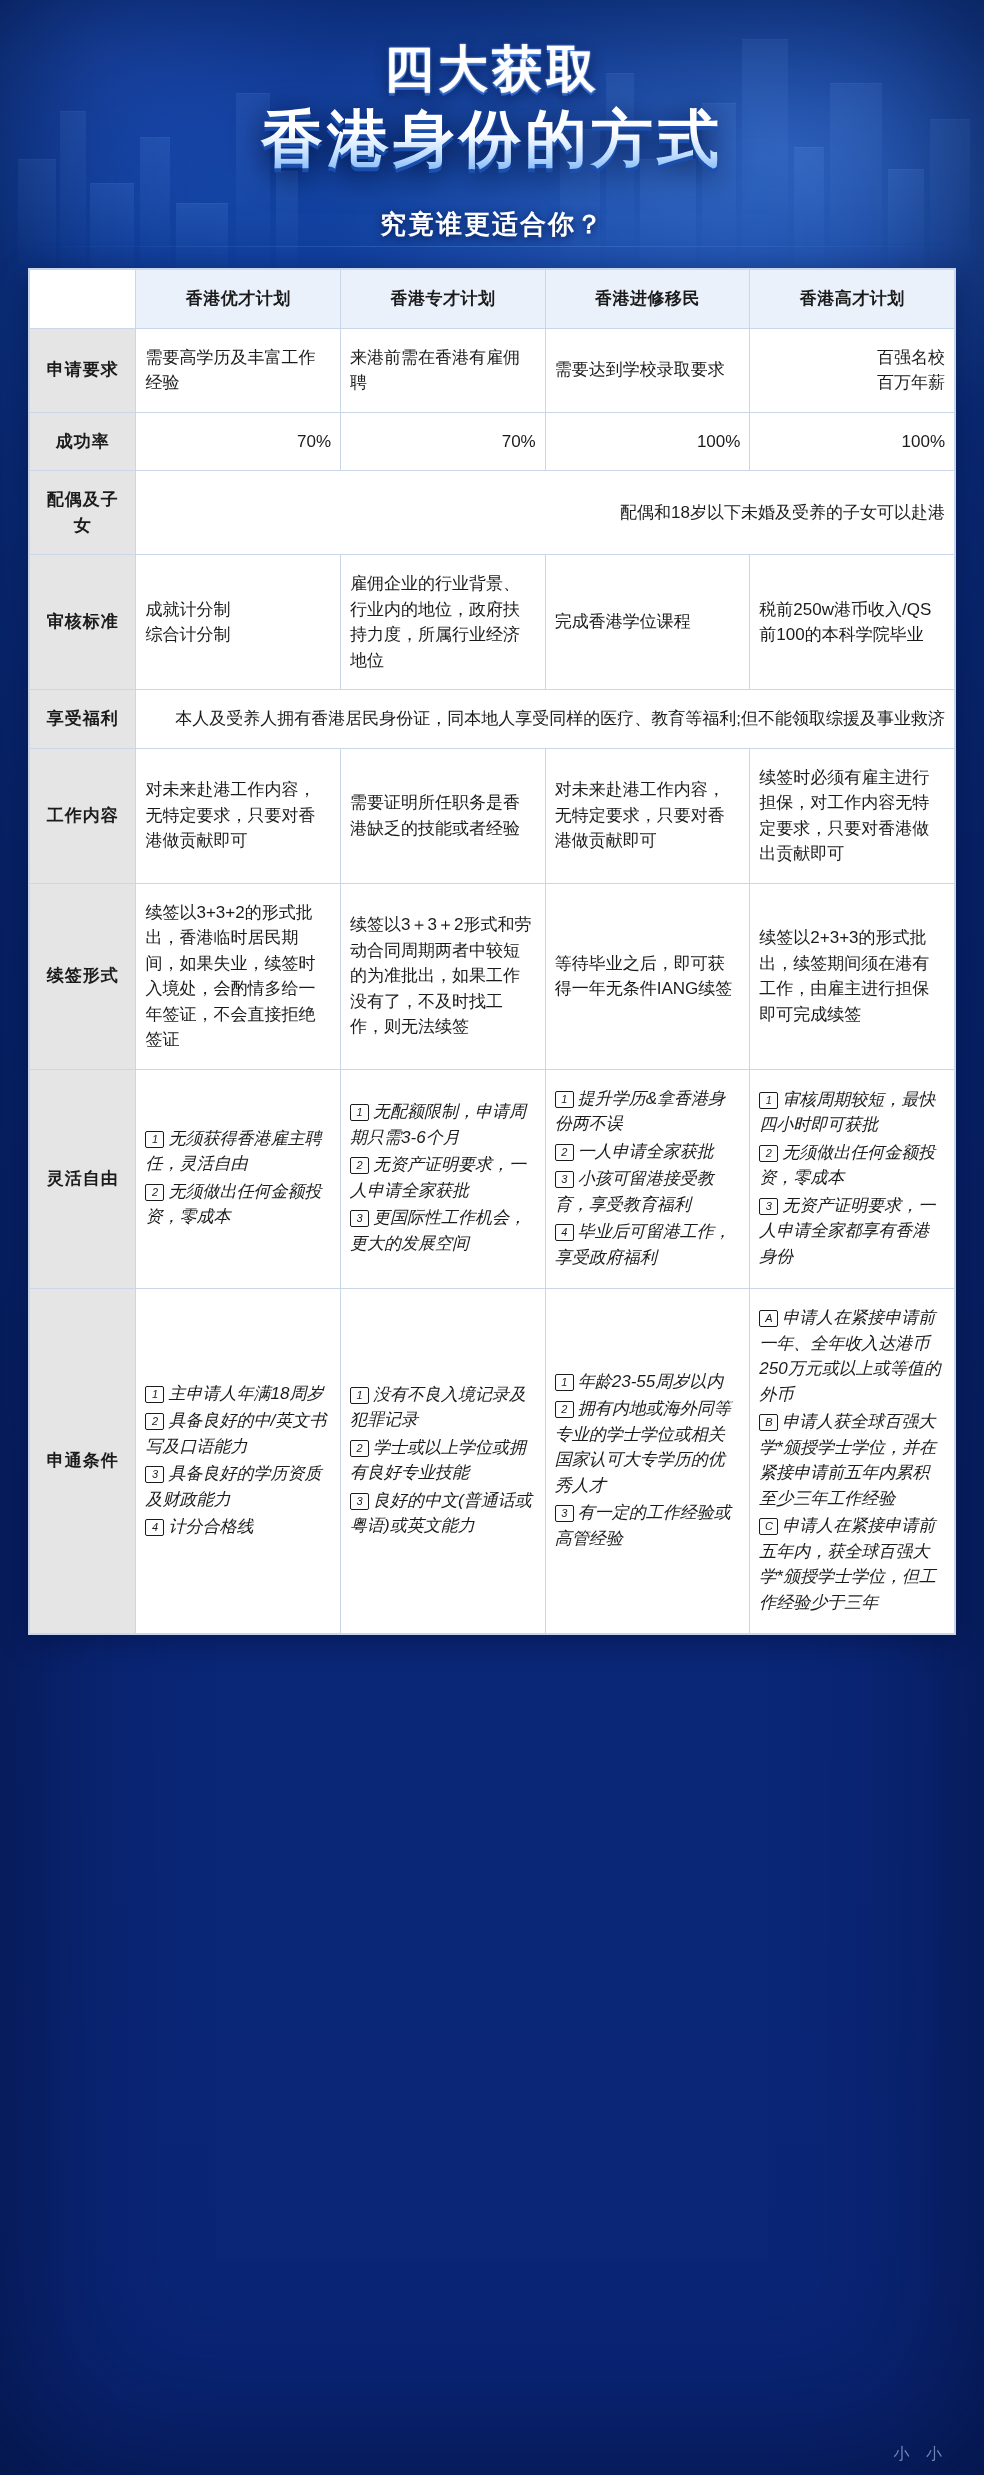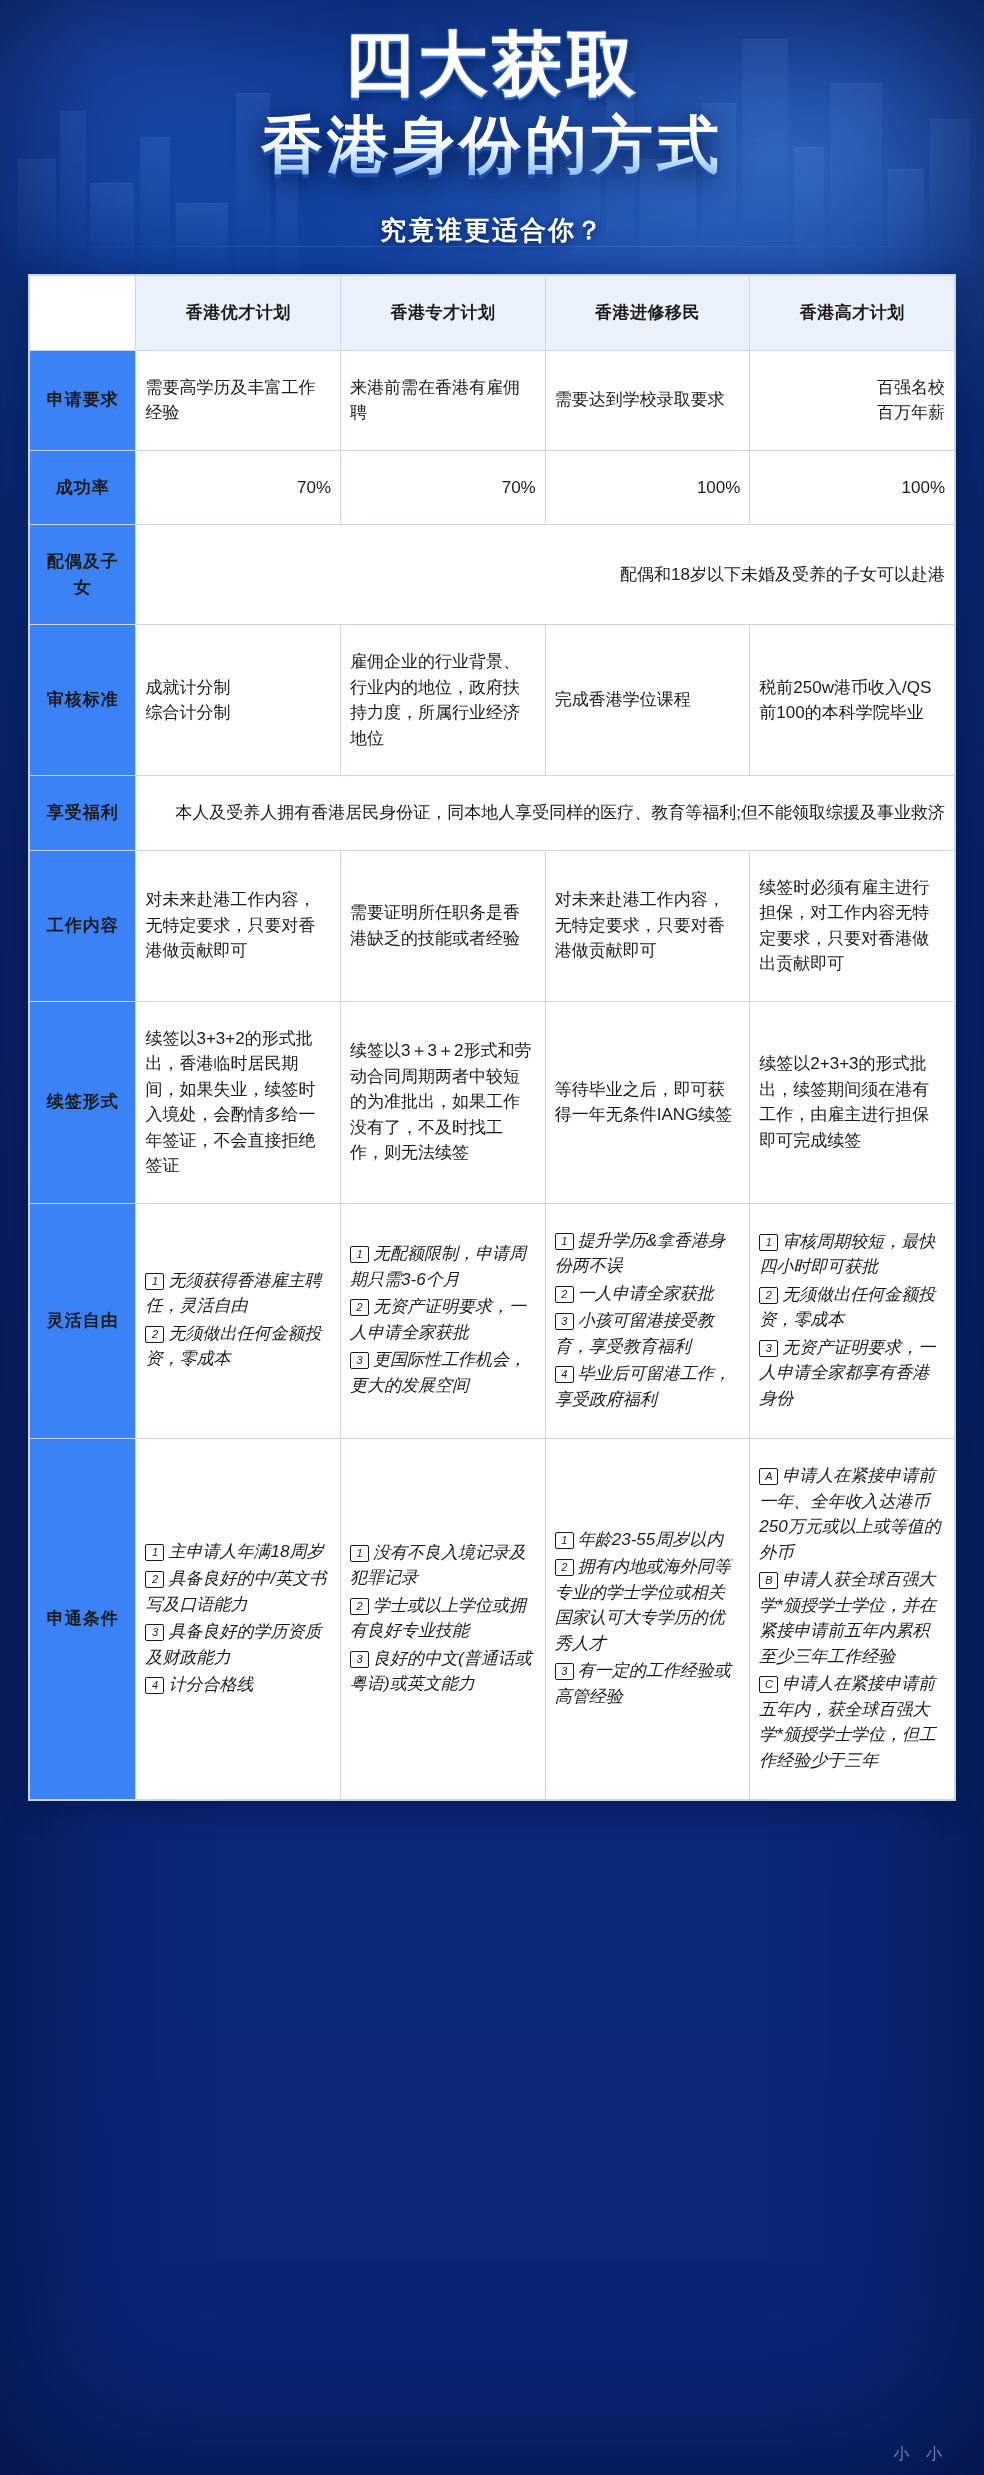--- a/index.html
+++ b/index.html
@@ -53,22 +53,22 @@
     font-weight: bold;
     letter-spacing: 4px;
     line-height: 1.1;
     color: #ffffff;
     text-shadow:
       0 0 2px #bcd8ff,
       0 3px 0 #2a63c8,
       0 5px 14px rgba(0, 20, 70, 0.8);
   }
   .title-1 {
-    font-size: 70px;
-    margin: 0 0 8px 0;
+    font-size: 50px;
+    margin: 16px 0 8px 0;
   }
   .title-2 {
     font-size: 62px;
     margin: 0;
     background: linear-gradient(180deg, #ffffff 40%, #bcdcff 75%, #7fb4f5 100%);
     -webkit-background-clip: text;
     background-clip: text;
     color: transparent;
     text-shadow: none;
     filter: drop-shadow(0 4px 0 #1b4fae) drop-shadow(0 6px 16px rgba(0,15,60,0.85));
@@ -92,21 +92,21 @@
   }
   table.matrix {
     width: 100%;
     border-collapse: collapse;
     table-layout: fixed;
     background: #fff;
   }
   table.matrix td, table.matrix th {
     border: 1px solid #c9d7e8;
     vertical-align: middle;
-    padding: 24px 9px;
+    padding: 16px 9px;
     font-size: 17px;
     line-height: 1.5;
     color: #1b1b1b;
   }
   col.c0 { width: 102px; }
   col.c1 { width: 196px; }
   col.c2 { width: 196px; }
   col.c3 { width: 196px; }
   col.c4 { width: 196px; }
   .hdr-blank {
@@ -115,21 +115,21 @@
   th.col-head {
     background: #eaf1fb;
     color: #0d3a9c;
     font-size: 18px;
     font-weight: bold;
     text-align: center;
     padding: 16px 6px;
     letter-spacing: 0.5px;
   }
   td.row-head {
-    background: #3b82f6;
+    background: #e5e5e5;
     color: #0d3a9c;
     font-weight: bold;
     font-size: 19px;
     text-align: center;
     letter-spacing: 1px;
     padding: 12px 4px;
   }
   td.cell {
     text-align: left;
   }

